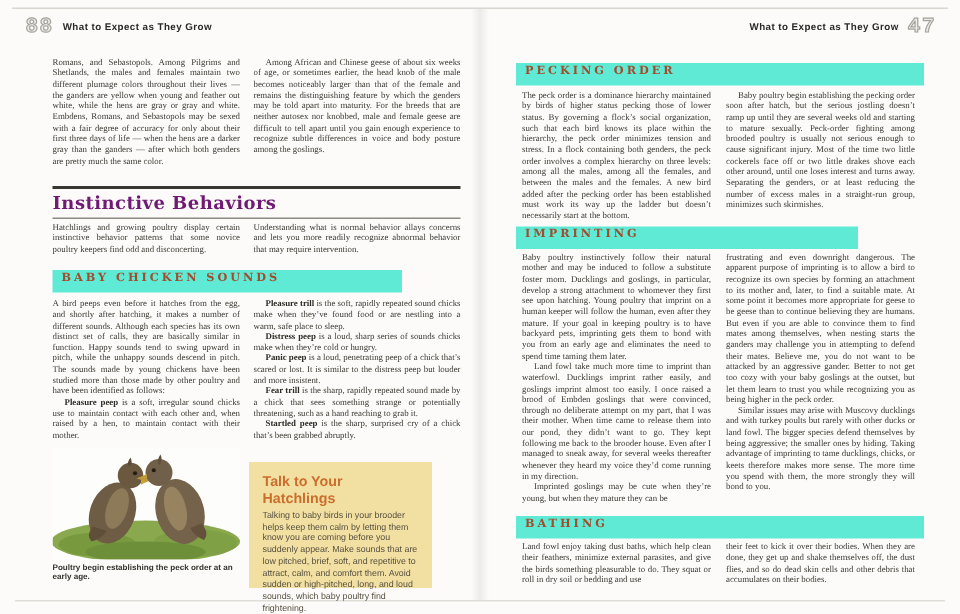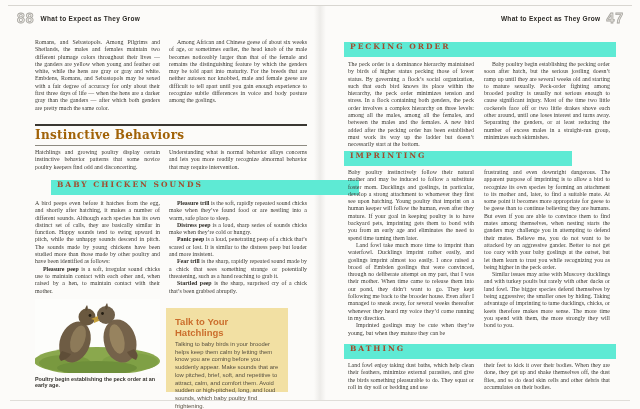--- a/index.html
+++ b/index.html
@@ -17,29 +17,29 @@
   .abs { position:absolute; }
   .cols { display:flex; }
   .col { overflow:hidden; }
 
   .body-text p { margin:0; font-size:5.9px; line-height:7.3px; color:#3c3a34; text-align:justify; hyphens:auto; }
   .indent { text-indent:8px; }
   .term { font-weight:bold; color:#2e2c27; }
 
   .runhead { position:absolute; top:11px; display:flex; align-items:center; gap:6px; }
   .pagenum {
-    font-family:Liberation Sans, sans-serif; font-size:14px; font-weight:bold; line-height:14px;
+    font-family:Liberation Mono, monospace; font-size:14px; font-weight:bold; line-height:14px;
     color:#edebe6; -webkit-text-stroke:0.8px #a6a49f; letter-spacing:1px;
   }
   .runtitle { font-family:"Liberation Sans", sans-serif; font-size:6.5px; font-weight:bold;
     color:#2b2925; letter-spacing:0.3px; }
 
   .sechead { position:absolute; border-top:2px solid #3a3732; border-bottom:1px solid #8d8a81; padding:2px 0 3px; }
   .sechead h2 { margin:0; font-family:"DejaVu Serif", serif; font-size:12px; font-weight:bold;
-    color:#a16207; letter-spacing:0.3px; }
+    color:#701a75; letter-spacing:0.3px; }
 
   .band { position:absolute; height:15px; background:#5eead4; display:flex; align-items:flex-start;
     padding-left:6px; box-sizing:border-box; }
   .band span { font-family:"DejaVu Serif", serif; font-weight:bold; font-size:7.5px;
     letter-spacing:2px; color:#a34b2d; }
 
   .photo { position:absolute; overflow:hidden; background:#fdfdfb; }
 
   .caption { position:absolute; font-family:"Liberation Sans", sans-serif; font-size:5.4px;
     font-weight:bold; color:#35332e; line-height:6.4px; }
@@ -80,21 +80,21 @@
 
     <div class="abs cols body-text" style="left:35px; top:149px; width:272px; height:27px;">
       <div class="col" style="width:125px; margin-right:9px;">
         <p>Hatchlings and growing poultry display certain instinctive behavior patterns that some novice poultry keepers find odd and disconcerting.</p>
       </div>
       <div class="col" style="width:138px;">
         <p>Understanding what is normal behavior allays concerns and lets you more readily recognize abnormal behavior that may require intervention.</p>
       </div>
     </div>
 
-    <div class="band" style="left:35px; top:180px; width:308px;margin-left:16px;">
+    <div class="band" style="left:35px; top:180px; width:233px;">
       <span>BABY CHICKEN SOUNDS</span>
     </div>
 
     <div class="abs body-text col" style="left:35px; top:200px; width:125px; height:96px;">
       <p>A bird peeps even before it hatches from the egg, and shortly after hatching, it makes a number of different sounds. Although each species has its own distinct set of calls, they are basically similar in function. Happy sounds tend to swing upward in pitch, while the unhappy sounds descend in pitch. The sounds made by young chickens have been studied more than those made by other poultry and have been identified as follows:</p>
       <p class="indent"><span class="term">Pleasure peep</span><span> is a soft, irregular sound chicks use to maintain contact with each other and, when raised by a hen, to maintain contact with their mother.</span></p>
     </div>
 
     <div class="photo" style="left:35px; top:299px; width:125px; height:74px;">
       <svg width="125" height="74" viewBox="0 0 125 74" xmlns="http://www.w3.org/2000/svg">

